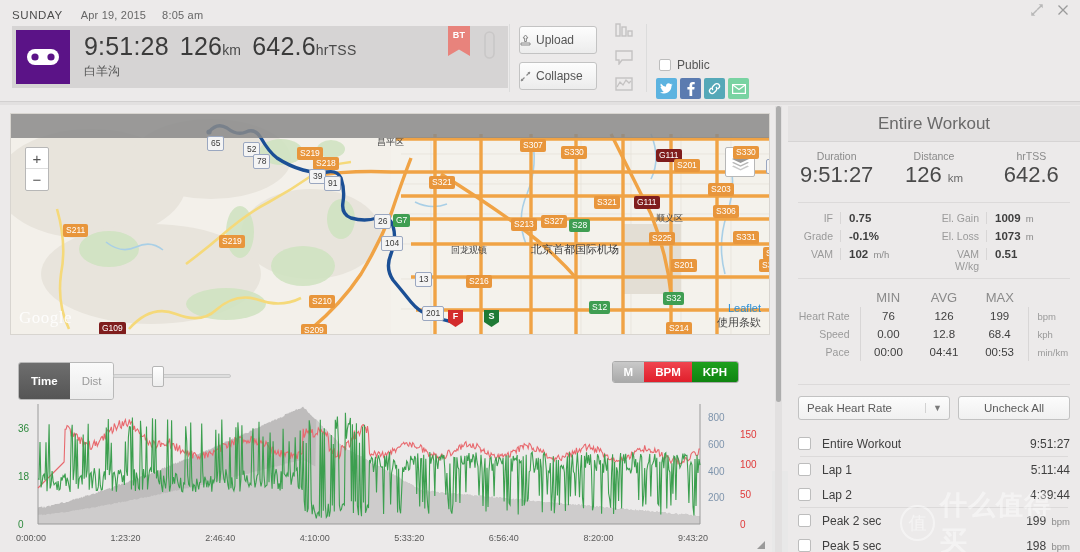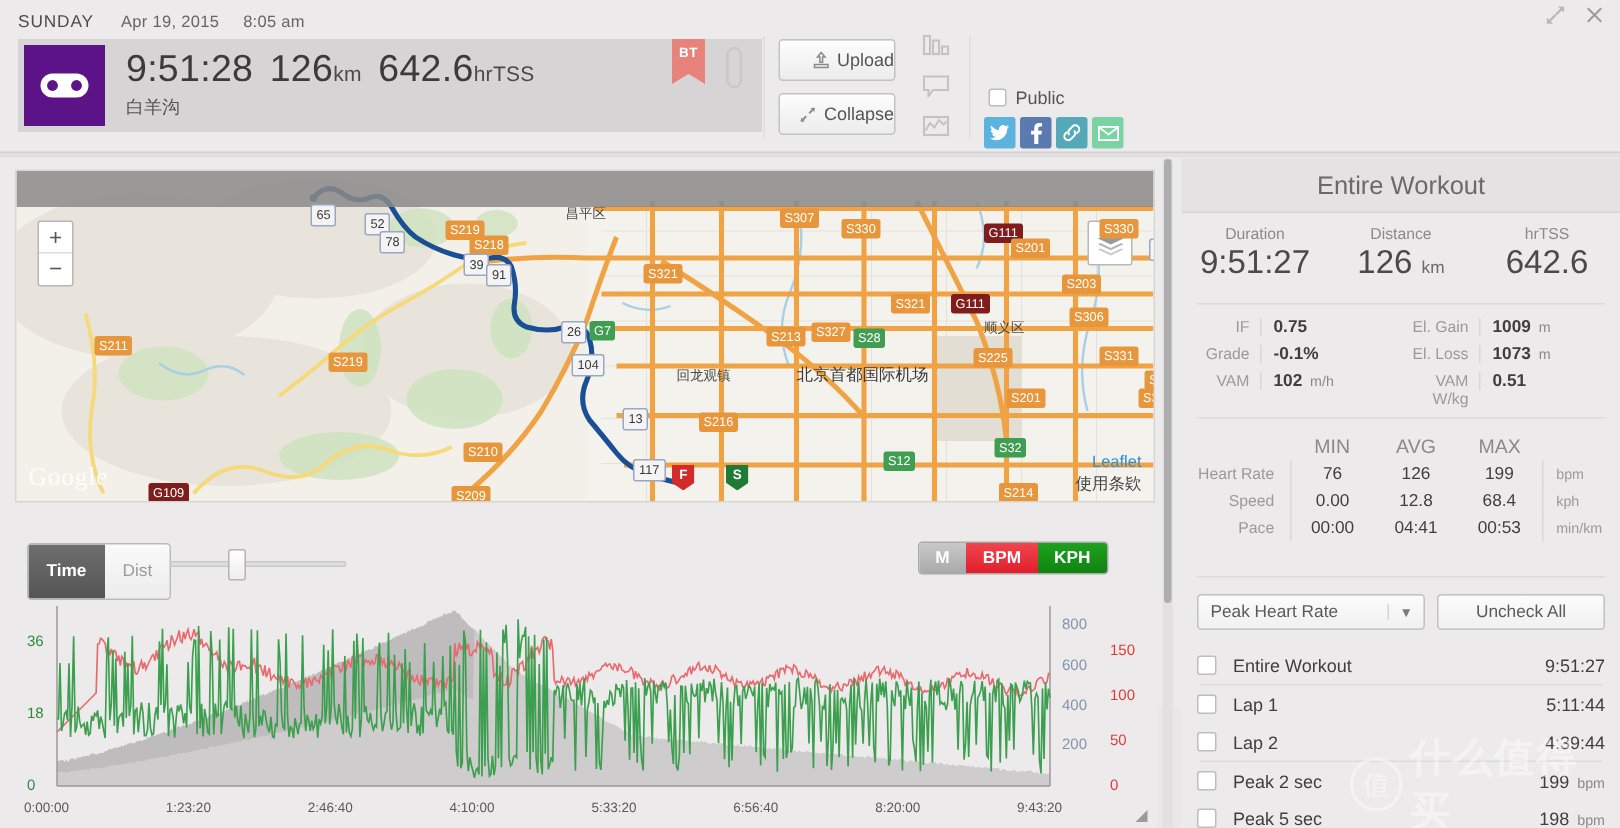--- a/index.html
+++ b/index.html
@@ -32,21 +32,21 @@
   .hmain .gap { display: inline-block; width: 11px; }
   .hsub { font-size: 12px; color: #555; margin-top: 2px; }
   .ribbon { position: absolute; right: 38px; top: 0; width: 22px; height: 30px; background: #e8837c;
             clip-path: polygon(0 0,100% 0,100% 100%,50% 78%,0 100%); display:flex; justify-content:center; }
   .ribbon span { font-size: 9px; color: #fff; font-weight: bold; margin-top: 4px; letter-spacing: .3px; }
   .clip { position: absolute; right: 12px; top: 4px; width: 13px; height: 30px; }
 
   
   .actions { position: absolute; left: 519px; top: 26px; width: 78px; }
   .btn { width: 78px; height: 28px; background: linear-gradient(#fdfdfd,#ececec); border: 1px solid #c3c3c3;
-         border-radius: 3px; display: flex; align-items: center; justify-content: flex-end; gap: 5px;
+         border-radius: 3px; display: flex; align-items: center; justify-content: flex-start; gap: 5px;
          font-size: 12px; color: #555; cursor: pointer; }
   .btn + .btn { margin-top: 8px; }
   .icol { position: absolute; left: 612px; top: 22px; width: 26px; display: flex; flex-direction: column; gap: 9px; align-items: center; }
   .icol .ic { width: 20px; height: 18px; cursor: pointer; }
   .vdiv { position: absolute; left: 646px; top: 24px; width: 1px; height: 68px; background: #dcdcdc; }
   .vdiv2 { position: absolute; left: 509px; top: 24px; width: 1px; height: 68px; background: #dcdcdc; }
 
   .pubrow { position: absolute; left: 659px; top: 58px; display: flex; align-items: center; gap: 6px; }
   .chk { width: 12px; height: 12px; background: #fff; border: 1px solid #bdbdbd; border-radius: 2px; cursor: pointer; }
   .pubrow span { font-size: 12px; color: #555; }
@@ -394,21 +394,21 @@
         <div class="shield sh-orange" style="left: 500px; top: 104px;">S213</div>
         <div class="shield sh-orange" style="left: 530px; top: 101px;">S327</div>
         <div class="shield sh-green" style="left: 558px; top: 105px;">S28</div>
         <div class="shield sh-orange" style="left: 638px; top: 118px;">S225</div>
         <div class="shield sh-orange" style="left: 722px; top: 117px;">S331</div>
         <div class="shield sh-orange" style="left: 752px; top: 133px;">S224</div>
         <div class="shield sh-orange" style="left: 748px; top: 145px;">S332</div>
         <div class="shield sh-orange" style="left: 455px; top: 161px;">S216</div>
         <div class="shield sh-orange" style="left: 660px; top: 145px;">S201</div>
         <div class="shield sh-blue" style="left: 404px; top: 158px;">13</div>
-        <div class="shield sh-blue" style="left: 411px; top: 192px;">117</div>
+        <div class="shield sh-blue" style="left: 411px; top: 192px;">201</div>
         <div class="shield sh-green" style="left: 578px; top: 187px;">S12</div>
         <div class="shield sh-green" style="left: 652px; top: 178px;">S32</div>
         <div class="shield sh-orange" style="left: 655px; top: 208px;">S214</div>
         <div class="shield sh-blue" style="left: 755px; top: 45px;">22</div>
       </div>
     <div id="maplabels">
         <div class="maplabel" style="left: 366px; top: 22px;">昌平区</div>
         <div class="maplabel" style="left: 440px; top: 130px;">回龙观镇</div>
         <div class="maplabel big" style="left: 520px; top: 128px;">北京首都国际机场</div>
         <div class="maplabel" style="left: 645px; top: 98px;">顺义区</div>

